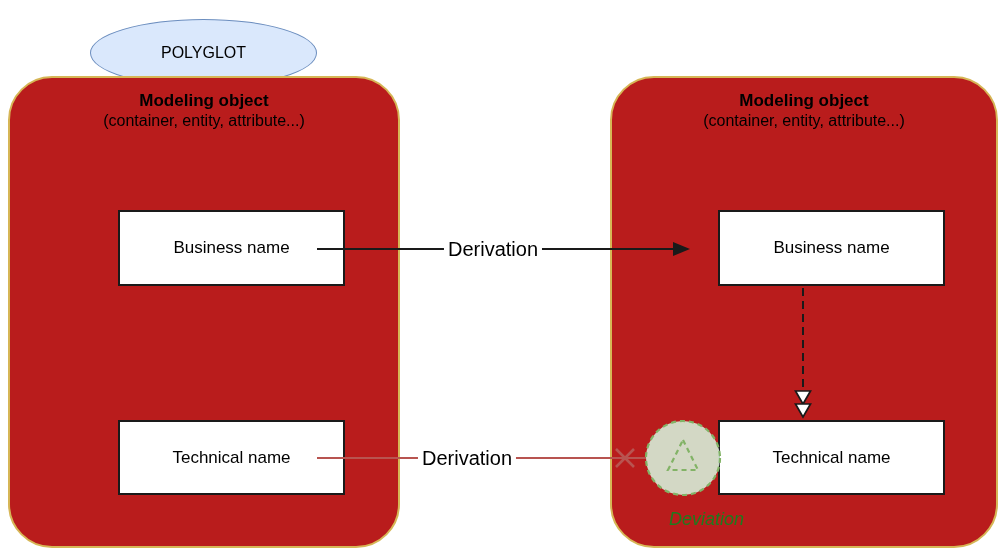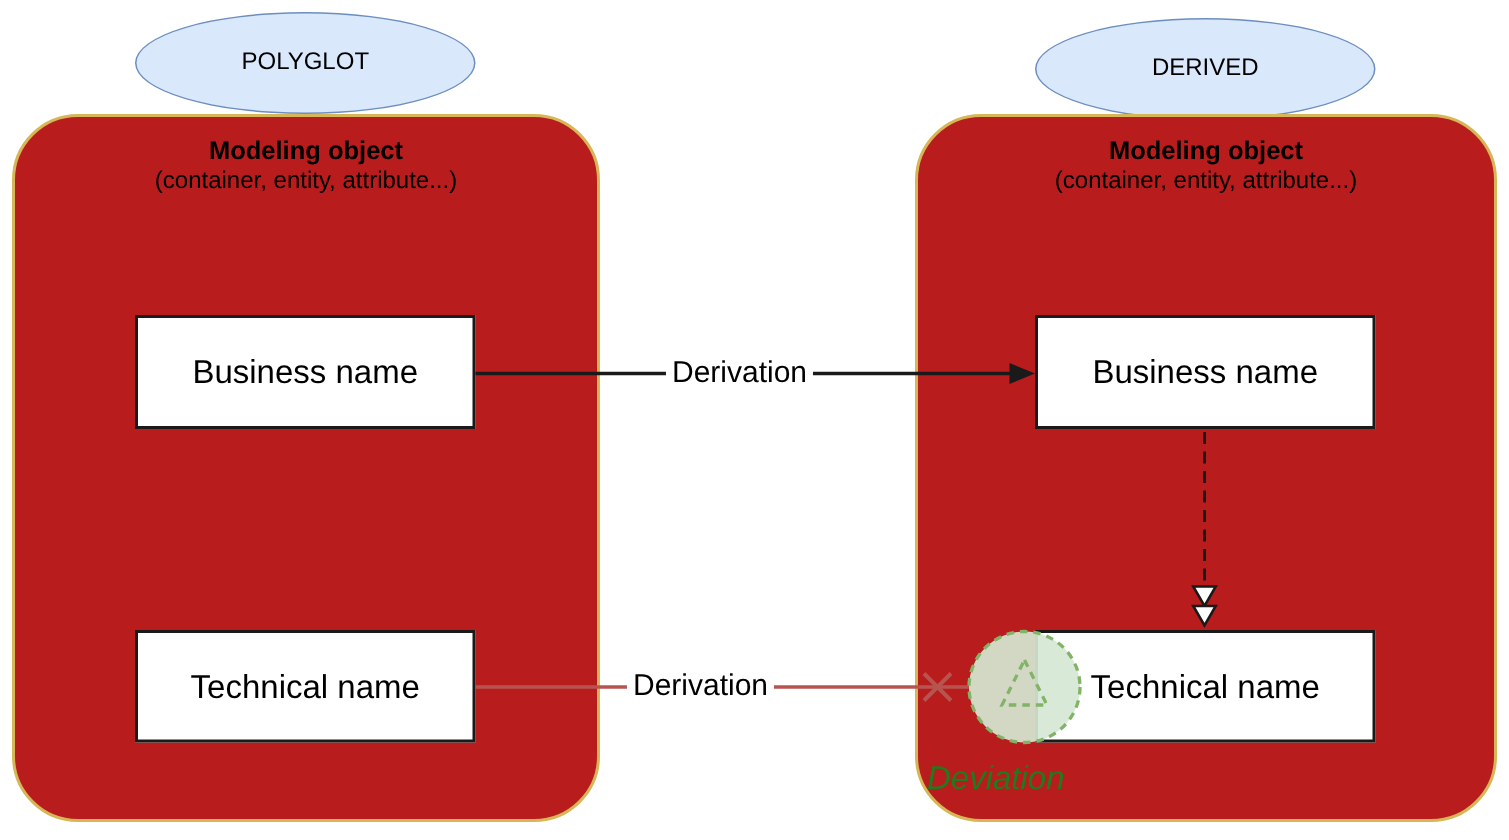--- a/index.html
+++ b/index.html
@@ -24,21 +24,21 @@
     background: #DAE8FC;
     border: 1.5px solid #6C8EBF;
     display: flex;
     align-items: center;
     justify-content: center;
     font-size: 16px;
     color: #000;
     z-index: 1;
     box-sizing: border-box;
   }
-  #ellipse-polyglot { left: 90px; top: 8px; }
+  #ellipse-polyglot { left: 90px; top: 19px; }
   #ellipse-derived  { left: 690px; top: 12px; }
 
   
   .model-container {
     position: absolute;
     top: 76px;
     height: 472px;
     background: #b91c1c;
     border: 2px solid #D6B656;
     border-radius: 44px;
@@ -57,24 +57,25 @@
 
   
   .name-box {
     position: absolute;
     width: 227px;
     background: #ffffff;
     border: 2px solid #1a1a1a;
     display: flex;
     align-items: center;
     justify-content: center;
-    font-size: 22px;
+    font-size: 17px;
     color: #000;
     z-index: 3;
     box-sizing: border-box;
+    margin-left: 28px;
   }
   #box-polyglot-business  { left: 90px;  top: 210px; height: 76px; }
   #box-polyglot-technical { left: 90px;  top: 420px; height: 75px; }
   #box-derived-business   { left: 690px; top: 210px; height: 76px; }
   #box-derived-technical  { left: 690px; top: 420px; height: 75px; }
 
   
   #edges-svg {
     position: absolute;
     left: 0; top: 0;
@@ -92,23 +93,23 @@
     font-size: 20px;
     color: #000;
     white-space: nowrap;
     z-index: 5;
   }
   #label-derivation-top    { left: 493px; top: 249px; }
   #label-derivation-bottom { left: 467px; top: 458px; }
   #label-name-coupling     { left: 803px; top: 344px; }
   #label-deviation {
     position: absolute;
-    left: 618px; top: 519px;
+    left: 669px; top: 519px;
     transform: translate(0, -50%);
-    font-size: 22px;
+    font-size: 18px;
     font-style: italic;
     color: #1E7B1E;
     background: transparent;
     z-index: 5;
     white-space: nowrap;
   }
 </style>
 </head>
 <body>
 
@@ -125,23 +126,20 @@
     </div>
   </div>
 
   <div class="name-box" id="box-polyglot-business">
     <span>Business name</span>
   </div>
   <div class="name-box" id="box-polyglot-technical">
     <span>Technical name</span>
   </div>
 
-  <div class="tag-ellipse" id="ellipse-derived">
-    <span>DERIVED</span>
-  </div>
 
   <div class="model-container" id="container-derived">
     <div class="container-head">
       <div class="container-title">Modeling object</div>
       <div class="container-subtitle">(container, entity, attribute...)</div>
     </div>
   </div>
 
   <div class="name-box" id="box-derived-business">
     <span>Business name</span>

